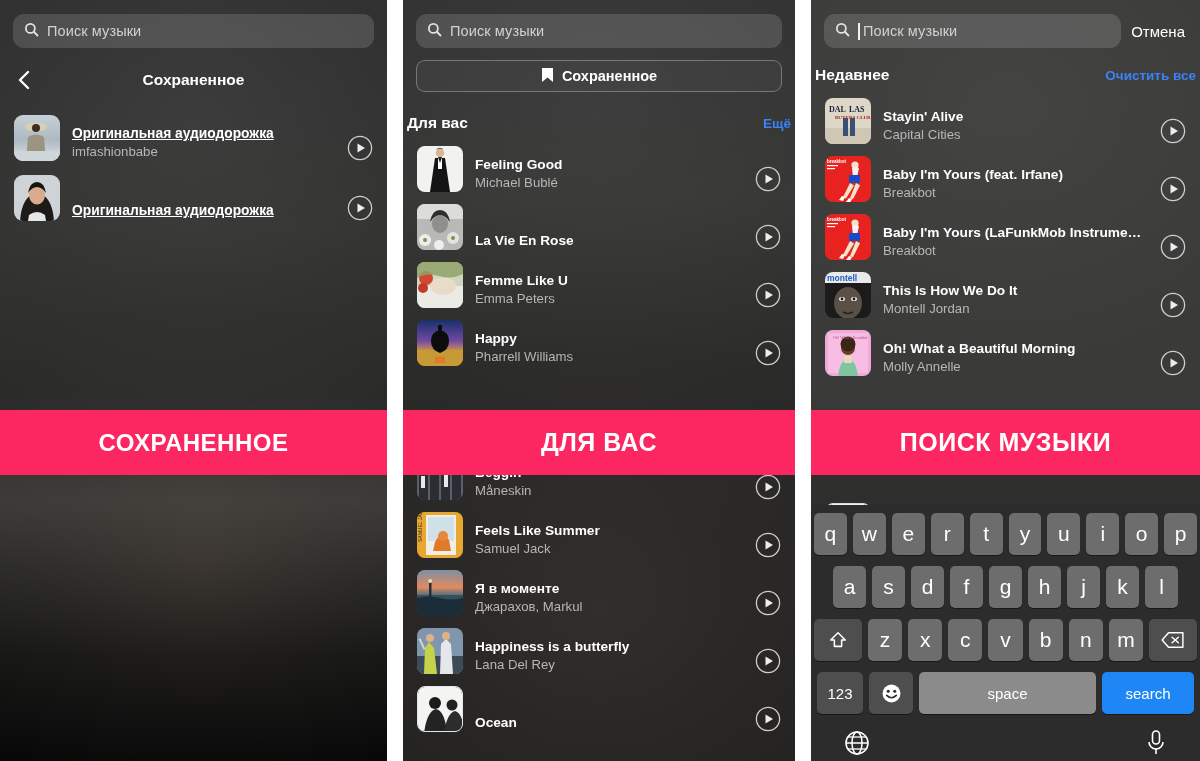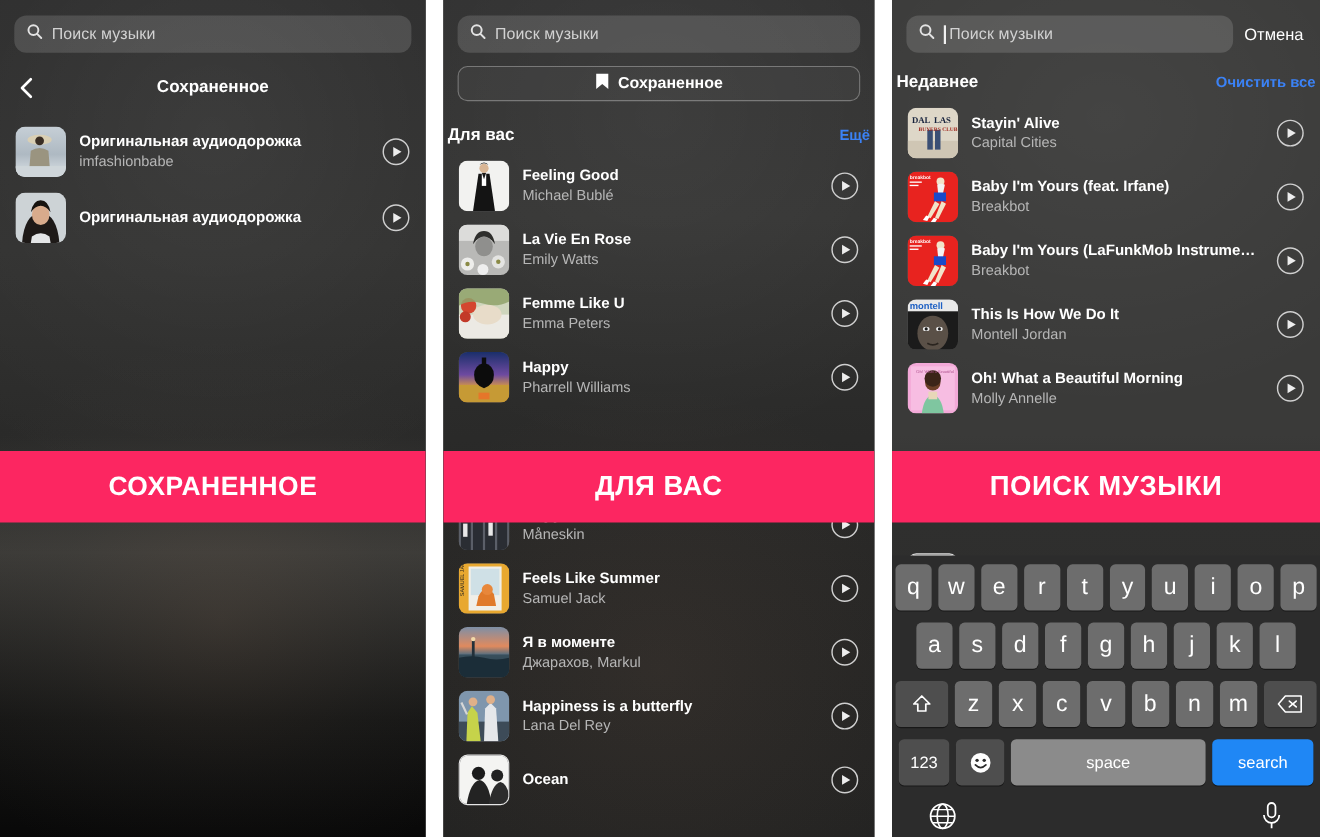--- a/index.html
+++ b/index.html
@@ -89,41 +89,41 @@
   
   .sectionhead {
     display: flex; align-items: baseline; justify-content: space-between;
     padding: 0 4px; margin-top: 22px;
   }
   .sectionhead .sh-title { color: #fff; font-size: 15.5px; font-weight: 700; }
   .sectionhead .sh-action { color: #3b82f6; font-size: 13.5px; font-weight: 600; }
 
   
   .tracklist { margin-top: 8px; }
-  .track { display: flex; align-items: center; padding: 6px 14px; gap: 12px; }
+  .track { display: flex; align-items: flex-end; padding: 6px 14px; gap: 12px; }
   .art {
     width: 46px; height: 46px; border-radius: 8px; flex: 0 0 46px;
     overflow: hidden; position: relative; background: #555;
   }
   .art svg { display: block; width: 46px; height: 46px; }
   .tinfo { flex: 1 1 auto; min-width: 0; }
   .tname {
     color: #fff; font-size: 13.7px; font-weight: 700; white-space: nowrap;
     overflow: hidden; text-overflow: ellipsis; line-height: 1.35;
   }
   .tartist {
     color: #b6b6b6; font-size: 13.2px; white-space: nowrap;
     overflow: hidden; text-overflow: ellipsis; line-height: 1.35;
   }
   .playbtn { flex: 0 0 auto; width: 26px; height: 26px; }
 
   
   #panel-saved .art { border-radius: 9px; }
   #panel-saved .track { padding: 7px 14px; }
-  #panel-saved .tname { font-size: 13.8px; }
+  #panel-saved .tname { font-size: 13.8px; text-decoration: underline; }
 
   
   .band {
     position: absolute; left: 0; right: 0; top: 410px; height: 65px;
     background: #fc2661;
     display: flex; align-items: center; justify-content: center;
     z-index: 30;
   }
   .band span {
     color: #ffffff; font-size: 25px; font-weight: 700;
@@ -319,21 +319,20 @@
                 <path d="M13 18 q2 -12 10 -12 q8 0 10 12 q-5 -7 -10 -7 q-5 0 -10 7z" fill="#2e2e2c"></path>
                 <circle cx="8" cy="36" r="6" fill="#ededeb"></circle>
                 <circle cx="8" cy="36" r="2" fill="#8a8a46"></circle>
                 <circle cx="36" cy="34" r="6" fill="#e4e4e2"></circle>
                 <circle cx="36" cy="34" r="2" fill="#8a8a46"></circle>
                 <circle cx="22" cy="41" r="5" fill="#eee"></circle>
               </svg>
           </div>
           <div class="tinfo">
             <div class="tname">La Vie En Rose</div>
-            <div class="tartist">Emily Watts</div>
           </div>
           <div class="playbtn">
             <svg width="26" height="26" viewBox="0 0 26 26">
                 <circle cx="13" cy="13" r="11.6" fill="none" stroke="#cfcfcf" stroke-width="1.3"></circle>
                 <polygon points="10.5,8.6 18,13 10.5,17.4" fill="#ededed"></polygon>
               </svg>
           </div>
         </div>
 
         <div class="track">

